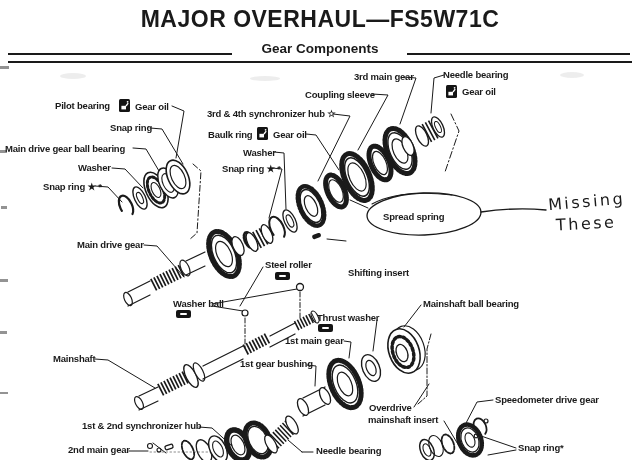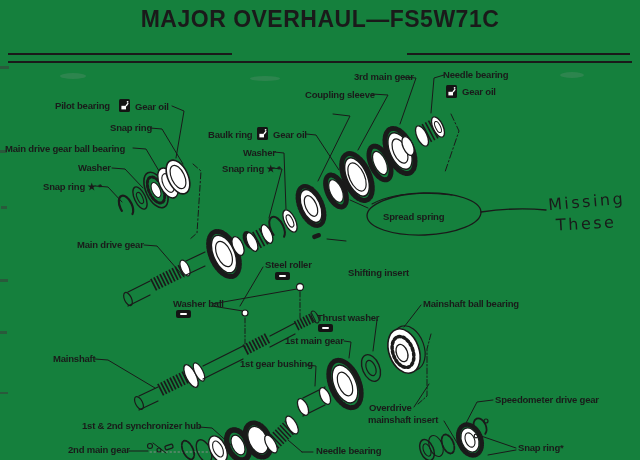--- a/index.html
+++ b/index.html
@@ -1,16 +1,16 @@
 <!DOCTYPE html>
 <html><head>
 <meta charset="utf-8">
 <style>
   html,body{margin:0;padding:0;background:#e8e8e8;}
-  .page{position:relative;width:640px;height:460px;background:#15803d;overflow:hidden;
+  .page{position:relative;width:640px;height:460px;background:#ffffff;overflow:hidden;
         font-family:"Liberation Sans",sans-serif;color:#1a1a1a;}
   .title{position:absolute;top:6px;left:0;width:100%;text-align:center;
          font-size:23px;font-weight:bold;letter-spacing:.5px;}
   .section{position:absolute;top:41px;left:0;width:100%;text-align:center;
            font-size:13.5px;font-weight:bold;}
   .rule{position:absolute;background:#1a1a1a;}
   .lb{position:absolute;font-size:9.5px;font-weight:bold;letter-spacing:-.2px;
       white-space:nowrap;line-height:1;z-index:3;}
   .hw{position:absolute;font-family:"DejaVu Sans",sans-serif;font-weight:400;
       font-size:16px;letter-spacing:2.5px;white-space:nowrap;z-index:3;}
@@ -21,20 +21,21 @@
   .speck{position:absolute;background:#3a3a3a;opacity:.55;z-index:1;}
   .smudge{position:absolute;background:#9a9a9a;opacity:.18;border-radius:50%;z-index:1;}
   svg.art{position:absolute;left:0;top:0;z-index:2;}
 </style>
 </head>
 <body>
 
 <div class="page">
 
   <div class="title">MAJOR OVERHAUL—FS5W71C</div>
+  <div class="section">Gear Components</div>
   <div class="rule" style="left:8px;top:53px;width:224px;height:2px;"></div>
   <div class="rule" style="left:407px;top:53px;width:223px;height:2px;"></div>
   <div class="rule" style="left:8px;top:61px;width:624px;height:2px;"></div>
 
   <div class="speck" style="left:0;top:66px;width:9px;height:3px;"></div>
   <div class="speck" style="left:0;top:150px;width:7px;height:3px;"></div>
   <div class="speck" style="left:1px;top:206px;width:6px;height:3px;"></div>
   <div class="speck" style="left:0;top:279px;width:8px;height:3px;"></div>
   <div class="speck" style="left:0;top:331px;width:7px;height:3px;"></div>
   <div class="speck" style="left:0;top:392px;width:8px;height:2px;"></div>
@@ -229,20 +230,21 @@
         <circle cx="8.6" cy="2.8" r=".9" fill="#fff"></circle>
       </svg>
   </span>
   <div class="lb" style="left:135px;top:102px;">Gear oil</div>
 
   <div class="lb" style="left:110px;top:123px;">Snap ring</div>
   <div class="lb" style="left:5px;top:144px;">Main drive gear ball bearing</div>
   <div class="lb" style="left:78px;top:163px;">Washer</div>
   <div class="lb" style="left:43px;top:182px;">Snap ring ★ *</div>
 
+  <div class="lb" style="left:207px;top:109px;">3rd &amp; 4th synchronizer hub ☆</div>
   <div class="lb" style="left:208px;top:130px;">Baulk ring</div>
   <span class="oil" style="left:257px;top:126px;">
     <svg width="11" height="13" viewBox="0 0 11 13">
         <rect x="0" y="0" width="11" height="13" rx="1.5" fill="#141414"></rect>
         <rect x="2.4" y="6.8" width="4.6" height="3.6" fill="#fff"></rect>
         <line x1="7" y1="7" x2="9.2" y2="4.2" stroke="#fff" stroke-width="1.3"></line>
         <circle cx="8.6" cy="2.8" r=".9" fill="#fff"></circle>
       </svg>
   </span>
   <div class="lb" style="left:273px;top:130px;">Gear oil</div>

